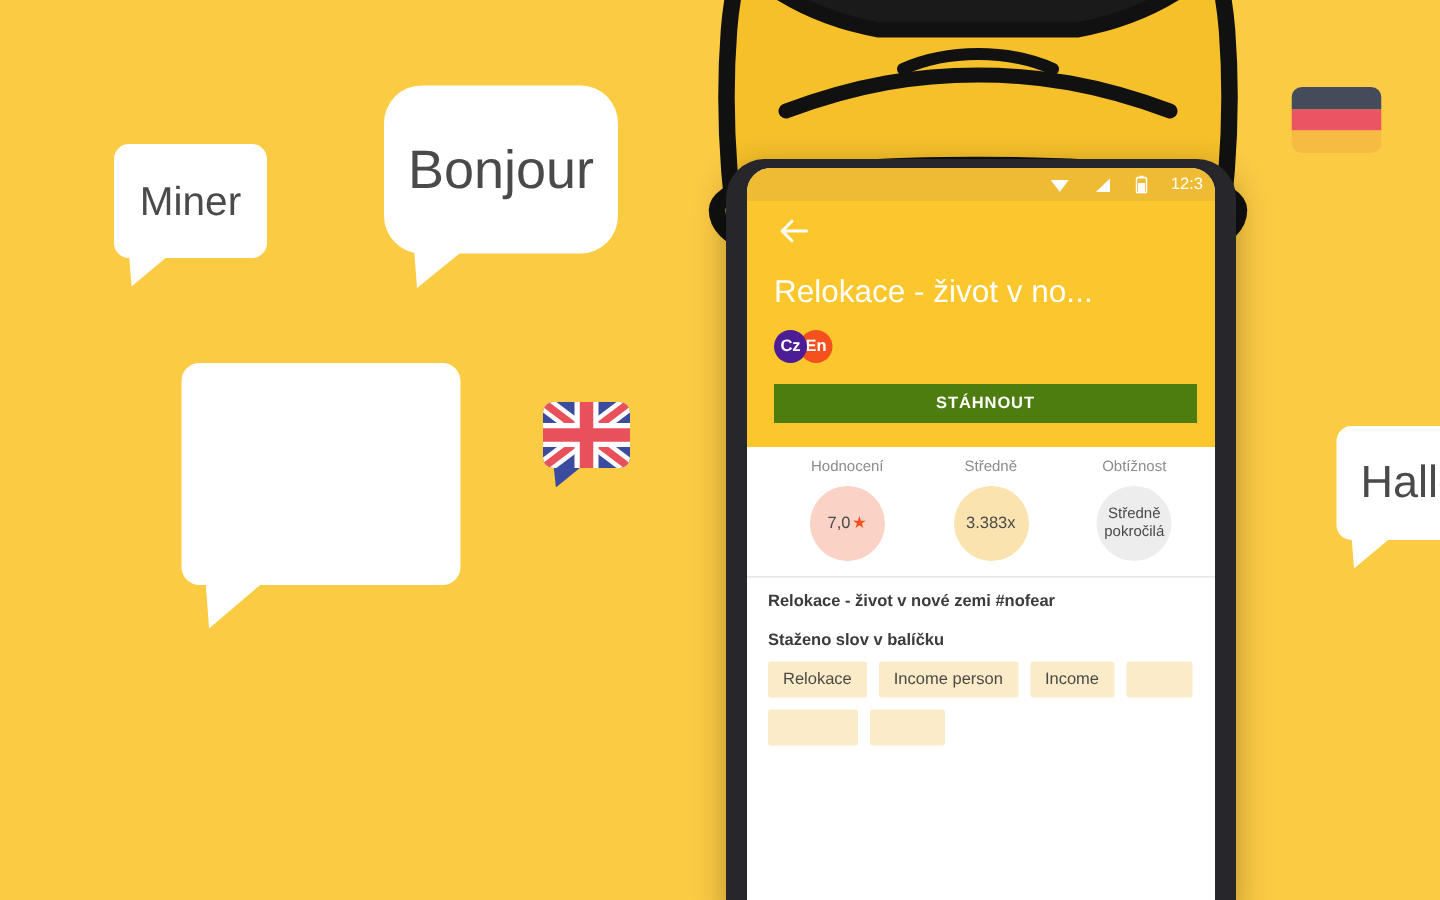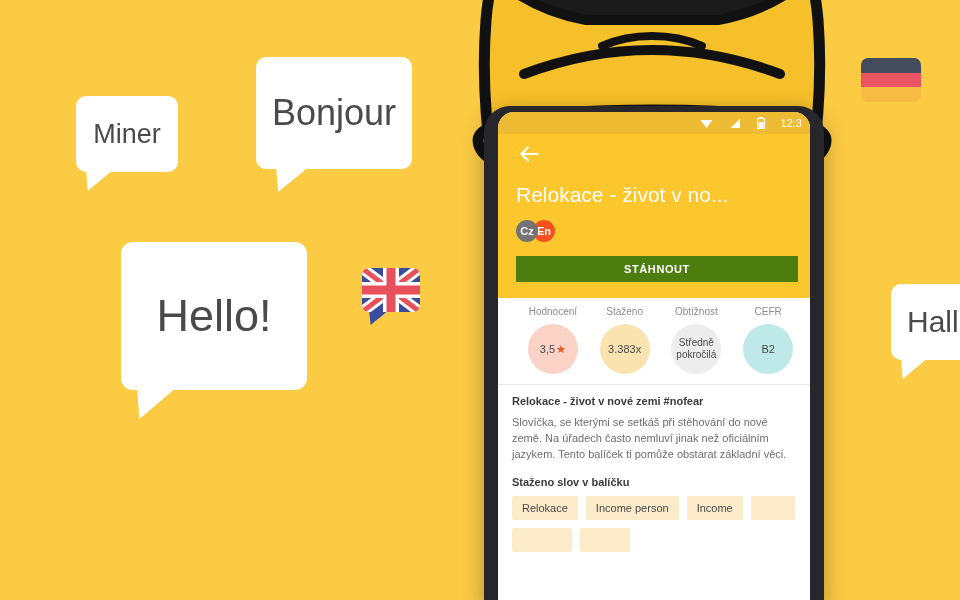--- a/index.html
+++ b/index.html
@@ -24,21 +24,21 @@
     position:absolute;
     bottom:-21px;
     width:34px;height:24px;
     background:#fff;
     clip-path:polygon(0 0, 100% 0, 6% 100%);
   }
 
   #bub-miner{left:76px;top:96px;width:102px;height:76px;font-size:27px;}
   #bub-miner .tail-shape{left:10px;width:28px;height:22px;bottom:-19px;}
 
-  #bub-bonjour{left:256px;top:57px;width:156px;height:112px;font-size:36px;}
+  #bub-bonjour{left:256px;top:57px;width:156px;height:112px;font-size:36px;border-radius:25px;}
   #bub-bonjour .tail-shape{left:20px;width:34px;height:26px;bottom:-23px;}
 
   #bub-hello{left:121px;top:242px;width:186px;height:148px;font-size:45px;border-radius:12px;}
   #bub-hello .tail-shape{left:16px;width:40px;height:32px;bottom:-29px;}
 
   #bub-hallo{left:891px;top:284px;width:120px;height:76px;font-size:30px;justify-content:flex-start;padding-left:16px;border-radius:10px;}
   #bub-hallo .tail-shape{left:10px;width:28px;height:22px;bottom:-19px;}
 
   
   .flagbub{position:absolute;border-radius:7px;overflow:visible;}
@@ -94,21 +94,21 @@
   .app-title{
     color:#fff;font-size:21px;line-height:26px;margin-top:8px;
     white-space:nowrap;overflow:hidden;font-weight:400;
   }
   .lang-row{display:flex;align-items:center;margin-top:12px;height:22px;}
   .lang-badge{
     width:22px;height:22px;border-radius:50%;
     display:flex;align-items:center;justify-content:center;
     font-size:11px;font-weight:bold;color:#fff;
   }
-  .lang-cz{background:#737373;z-index:2;}
+  .lang-cz{background:#4c1d95;z-index:2;}
   .lang-en{background:#F4511E;margin-left:-5px;z-index:1;}
   .dl-btn{
     margin-top:14px;height:26px;background:#4d7c0f;color:#fff;
     display:flex;align-items:center;justify-content:center;
     font-size:11px;font-weight:bold;letter-spacing:.6px;cursor:pointer;
   }
 
   .stats{
     display:flex;background:#fff;padding:8px 6px 10px 19px;
     border-bottom:1px solid #E6E6E6;
@@ -146,21 +146,20 @@
     <span>Miner</span>
     <span class="tail-shape"></span>
   </div>
 
   <div class="bubble" id="bub-bonjour">
     <span>Bonjour</span>
     <span class="tail-shape"></span>
   </div>
 
   <div class="bubble" id="bub-hello">
-    <span>Hello!</span>
     <span class="tail-shape"></span>
   </div>
 
   <div class="bubble" id="bub-hallo">
     <span>Hallo</span>
     <span class="tail-shape"></span>
   </div>
 
   <div class="flagbub" id="flag-uk">
     <span class="ftail"></span>
@@ -245,41 +244,36 @@
           <span class="lang-badge lang-en">En</span>
         </div>
 
         <div class="dl-btn">STÁHNOUT</div>
       </div>
 
       <div class="stats">
         <div class="stat">
           <div class="stat-lbl">Hodnocení</div>
           <div class="stat-circ c-rating">
-            <span>3,5</span>
+            <span>7,0</span>
             <span class="star">★</span>
           </div>
         </div>
         <div class="stat">
-          <div class="stat-lbl">Staženo</div>
+          <div class="stat-lbl">Středně</div>
           <div class="stat-circ c-downloads">3.383x</div>
         </div>
         <div class="stat">
           <div class="stat-lbl">Obtížnost</div>
           <div class="stat-circ c-difficulty">Středně pokročilá</div>
         </div>
-        <div class="stat">
-          <div class="stat-lbl">CEFR</div>
-          <div class="stat-circ c-cefr">B2</div>
-        </div>
       </div>
 
       <div class="body-sec">
         <div class="pkg-title">Relokace - život v nové zemi #nofear</div>
-        <div class="pkg-desc">Slovíčka, se kterými se setkáš při stěhování do nové země. Na úřadech často nemluví jinak než oficiálním jazykem. Tento balíček ti pomůže obstarat základní věci.</div>
         <div class="chips-title">Staženo slov v balíčku</div>
         <div class="chips">
           <span class="chip">Relokace</span>
           <span class="chip">Income person</span>
           <span class="chip">Income</span>
           <span class="chip">&nbsp;&nbsp;&nbsp;&nbsp;&nbsp;&nbsp;&nbsp;&nbsp;</span>
           <span class="chip">&nbsp;&nbsp;&nbsp;&nbsp;&nbsp;&nbsp;&nbsp;&nbsp;&nbsp;&nbsp;&nbsp;&nbsp;&nbsp;</span>
           <span class="chip">&nbsp;&nbsp;&nbsp;&nbsp;&nbsp;&nbsp;&nbsp;&nbsp;&nbsp;&nbsp;</span>
         </div>
       </div>

